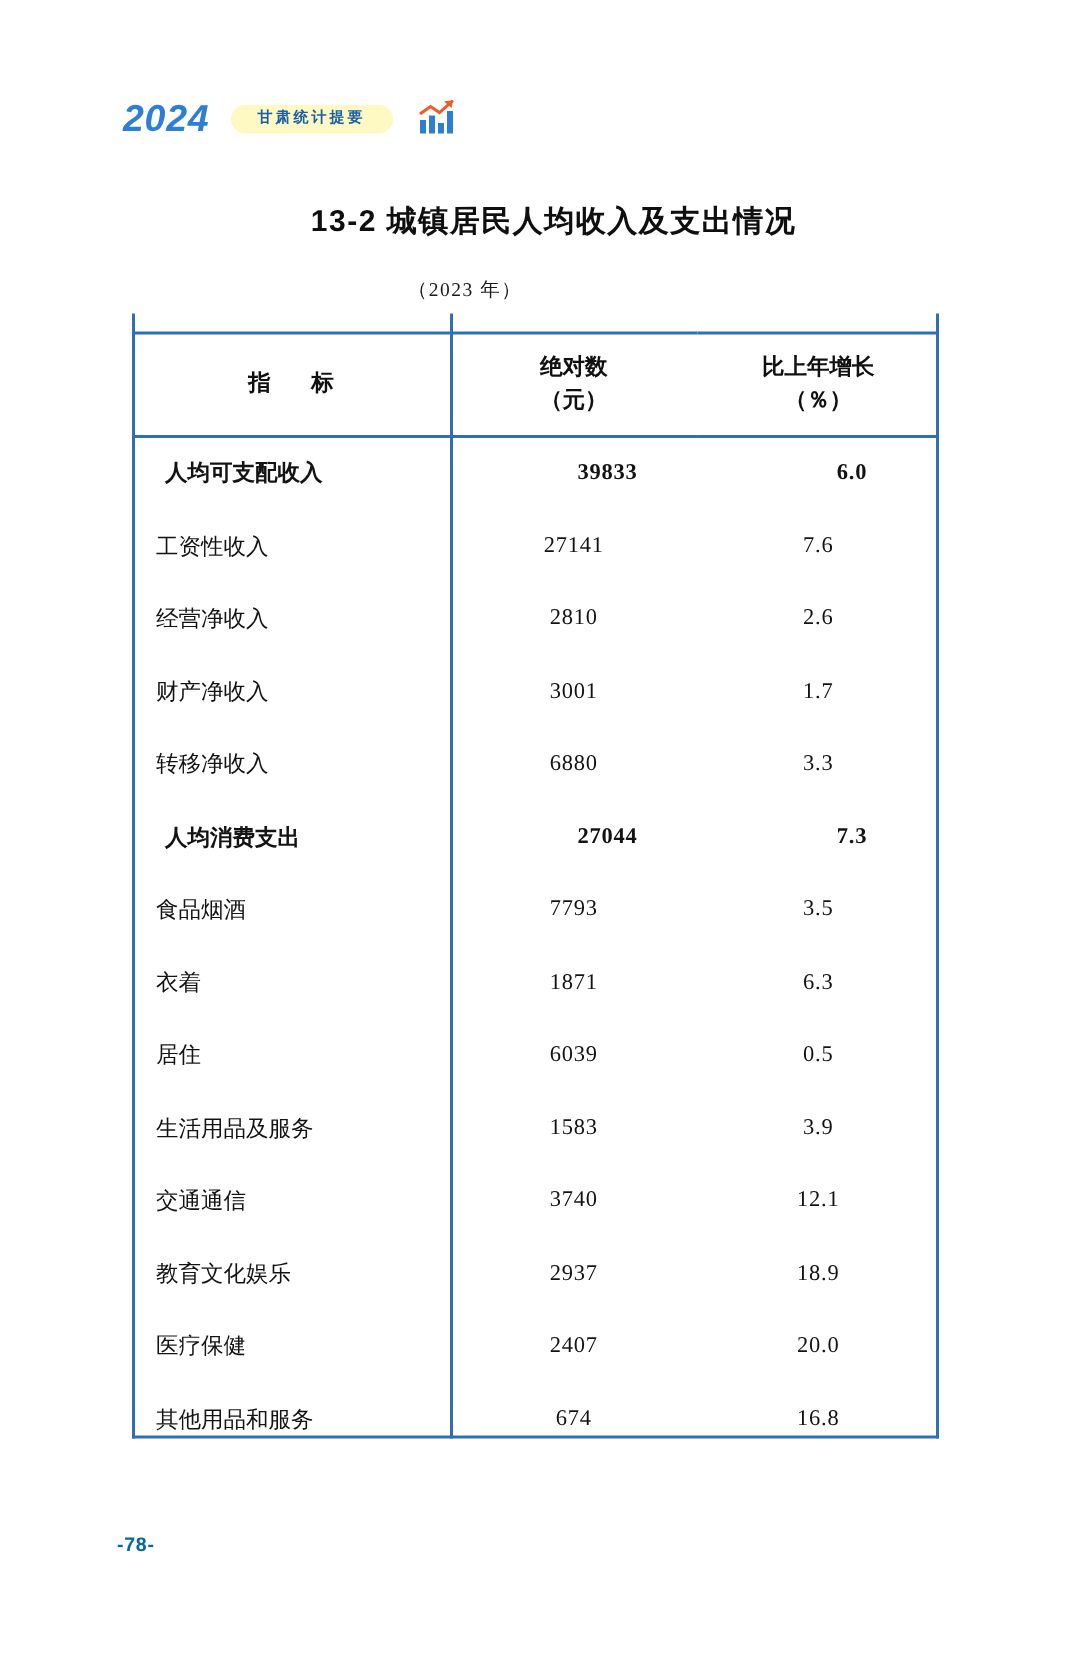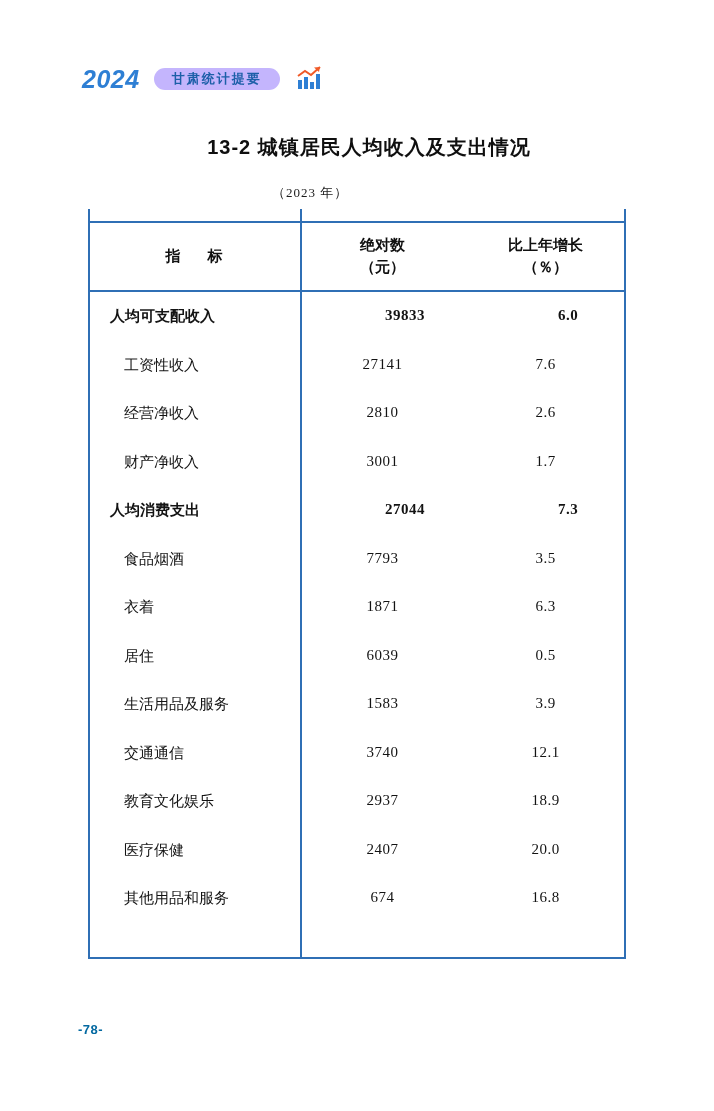--- a/index.html
+++ b/index.html
@@ -35,25 +35,25 @@
     font-family: "Liberation Sans", sans-serif;
     font-size: 25px;
     font-weight: bold;
     font-style: italic;
     color: #2e7fd4;
     letter-spacing: 0.5px;
     line-height: 1;
   }
   .header-pill {
     margin-left: 14px;
-    background: #c4b5fd;
+    background: #fef9c3;
     border-radius: 11px;
     padding: 4px 18px 5px 18px;
     font-family: "Liberation Sans", sans-serif;
-    font-size: 13px;
+    font-size: 10px;
     font-weight: bold;
     color: #1c5fa8;
     letter-spacing: 2px;
     line-height: 1;
   }
   .header-icon {
     margin-left: 16px;
     width: 26px;
     height: 26px;
     position: relative;
@@ -125,21 +125,21 @@
     color: #131313;
     padding: 14.5px 0;
     line-height: 1.3;
   }
   table.stat tbody td.label {
     text-align: left;
     padding-left: 22px;
     font-family: "Liberation Sans", sans-serif;
   }
   table.stat tbody td.label.indent {
-    padding-left: 36px;
+    padding-left: 16px;
   }
   table.stat tbody td.label.bold {
     font-weight: bold;
   }
   table.stat tbody td.num {
     text-align: center;
     font-family: "Liberation Serif", serif;
     letter-spacing: 0.5px;
   }
   table.stat tbody td.num.bold { font-weight: bold; padding-left: 45px; }
@@ -235,20 +235,25 @@
             <td class="label indent">经营净收入</td>
             <td class="num">2810</td>
             <td class="num">2.6</td>
           </tr>
           <tr>
             <td class="label indent">财产净收入</td>
             <td class="num">3001</td>
             <td class="num">1.7</td>
           </tr>
           <tr>
+            <td class="label indent">转移净收入</td>
+            <td class="num">6880</td>
+            <td class="num">3.3</td>
+          </tr>
+          <tr>
             <td class="label bold">人均消费支出</td>
             <td class="num bold">27044</td>
             <td class="num bold">7.3</td>
           </tr>
           <tr>
             <td class="label indent">食品烟酒</td>
             <td class="num">7793</td>
             <td class="num">3.5</td>
           </tr>
           <tr>

